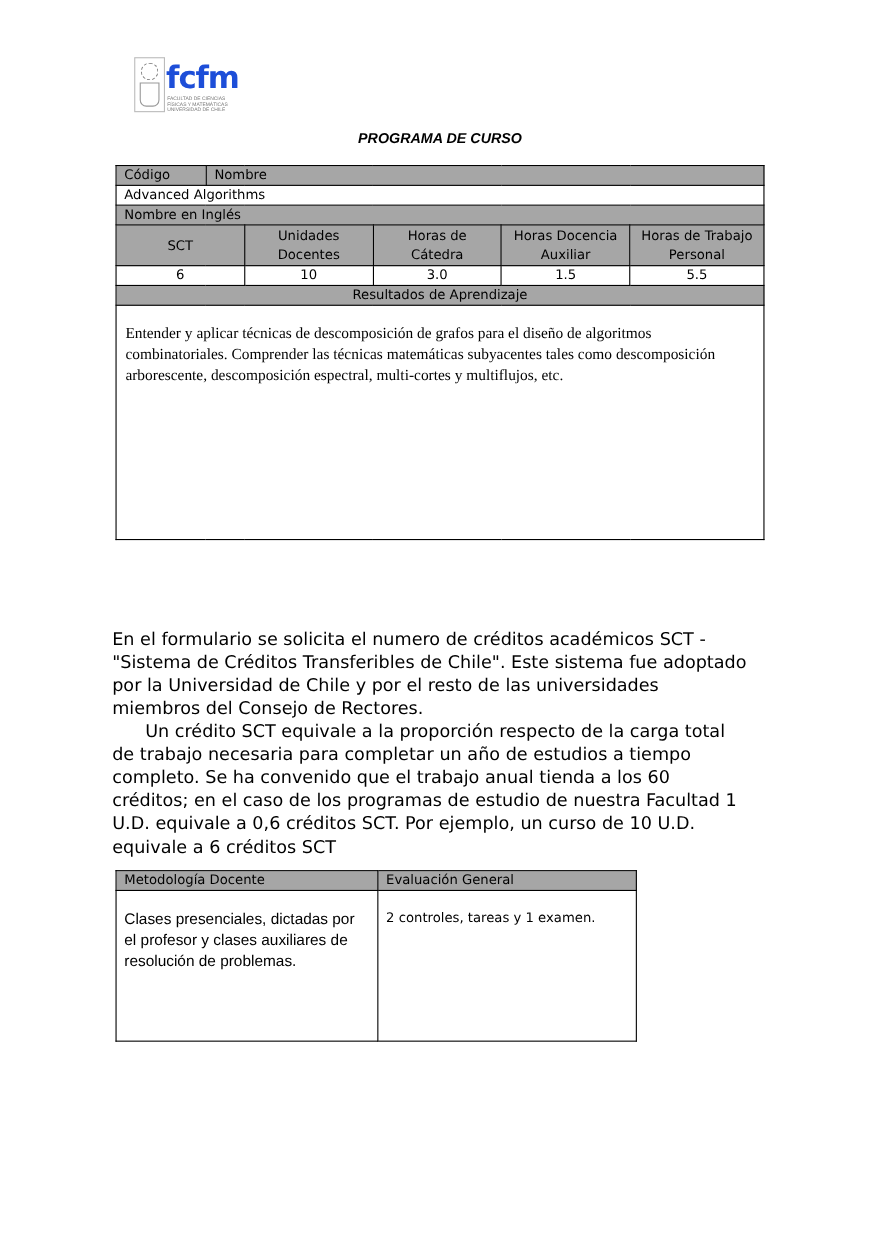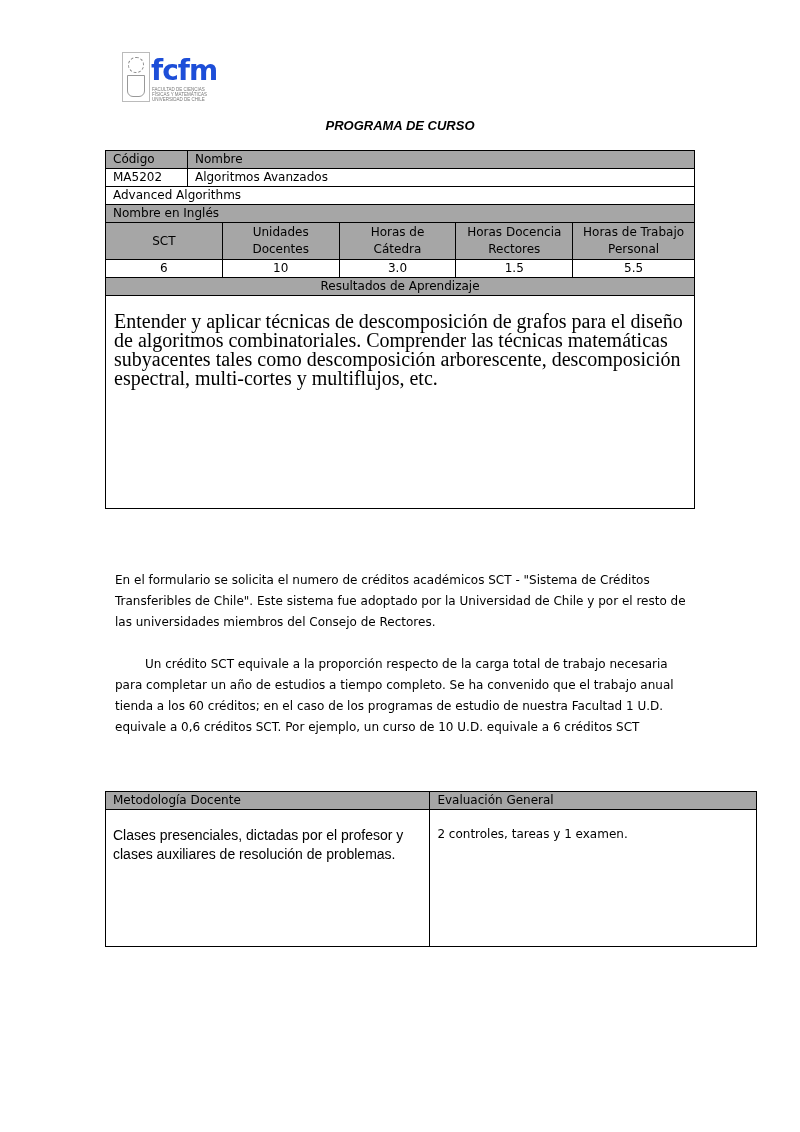--- a/index.html
+++ b/index.html
@@ -10,25 +10,25 @@
     .logo .crest .shield { position: absolute; left: 4px; top: 22px; width: 16px; height: 20px; border: 1px solid #999; border-radius: 0 0 6px 6px; }
     .logo .word { position: absolute; left: 29px; top: 4px; font-family: "DejaVu Sans", sans-serif; font-size: 28px; font-weight: bold; color: #1d4ed8; letter-spacing: -1px; line-height: 30px; }
     .logo .sub { position: absolute; left: 30px; top: 35px; font-size: 4.5px; line-height: 5px; color: #777; width: 58px; text-transform: uppercase; }
     .title { position: absolute; top: 118px; left: 0; width: 800px; text-align: center; font-size: 13px; font-weight: bold; font-style: italic; }
     table { border-collapse: collapse; position: absolute; }
     td { border: 1px solid #000; font-family: "DejaVu Sans", sans-serif; font-size: 12px; padding: 0 7px; height: 17px; line-height: 17px; white-space: nowrap; }
     td.h { background: #a6a6a6; }
     td.c { text-align: center; }
     #main { left: 105px; top: 150px; width: 590px; }
     td.h2 { line-height: 17px; height: 36px; text-align: center; white-space: normal; }
-    td.results { height: 196px; vertical-align: top; padding: 16px 8px 0 8px; font-family: "Liberation Serif", serif; font-size: 20px; line-height: 19px; white-space: normal; }
-    .para { position: absolute; left: 115px; width: 580px; font-family: "DejaVu Sans", sans-serif; font-size: 12px; line-height: 21px; }
+    td.results { height: 196px; vertical-align: top; padding: 16px 8px 0 8px; font-family: "Liberation Serif", serif; font-size: 14px; line-height: 19px; white-space: normal; }
+    .para { position: absolute; left: 102px; width: 580px; font-family: "DejaVu Sans", sans-serif; font-size: 16px; line-height: 21px; }
     #p1 { top: 570px; }
     #p2 { top: 654px; text-indent: 30px; }
-    #bottom { left: 105px; top: 791px; width: 652px; }
+    #bottom { left: 105px; top: 791px; width: 474px; }
     #bottom td.body { height: 120px; vertical-align: top; padding-top: 16px; white-space: normal; }
     .arial { font-family: "Liberation Sans", sans-serif !important; font-size: 14px !important; line-height: 19px !important; }
   </style>
 </head>
 <body>
 
 <div class="logo">
   <div class="crest">
     <div class="sun"></div>
     <div class="shield"></div>
@@ -47,34 +47,30 @@
       <col style="width:117px">
       <col style="width:117px">
       <col style="width:122px">
   </colgroup>
   <tbody>
       <tr>
     <td class="h">Código</td>
     <td class="h" colspan="5">Nombre</td>
   </tr>
   <tr>
-    <td>MA5202</td>
-    <td colspan="5">Algoritmos Avanzados</td>
-  </tr>
-  <tr>
     <td colspan="6">Advanced Algorithms</td>
   </tr>
   <tr>
     <td class="h" colspan="6">Nombre en Inglés</td>
   </tr>
   <tr>
     <td class="h h2" colspan="2">SCT</td>
     <td class="h h2">Unidades Docentes</td>
     <td class="h h2">Horas de Cátedra</td>
-    <td class="h h2">Horas Docencia Rectores</td>
+    <td class="h h2">Horas Docencia Auxiliar</td>
     <td class="h h2">Horas de Trabajo Personal</td>
   </tr>
   <tr>
     <td class="c" colspan="2">6</td>
     <td class="c">10</td>
     <td class="c">3.0</td>
     <td class="c">1.5</td>
     <td class="c">5.5</td>
   </tr>
   <tr>

